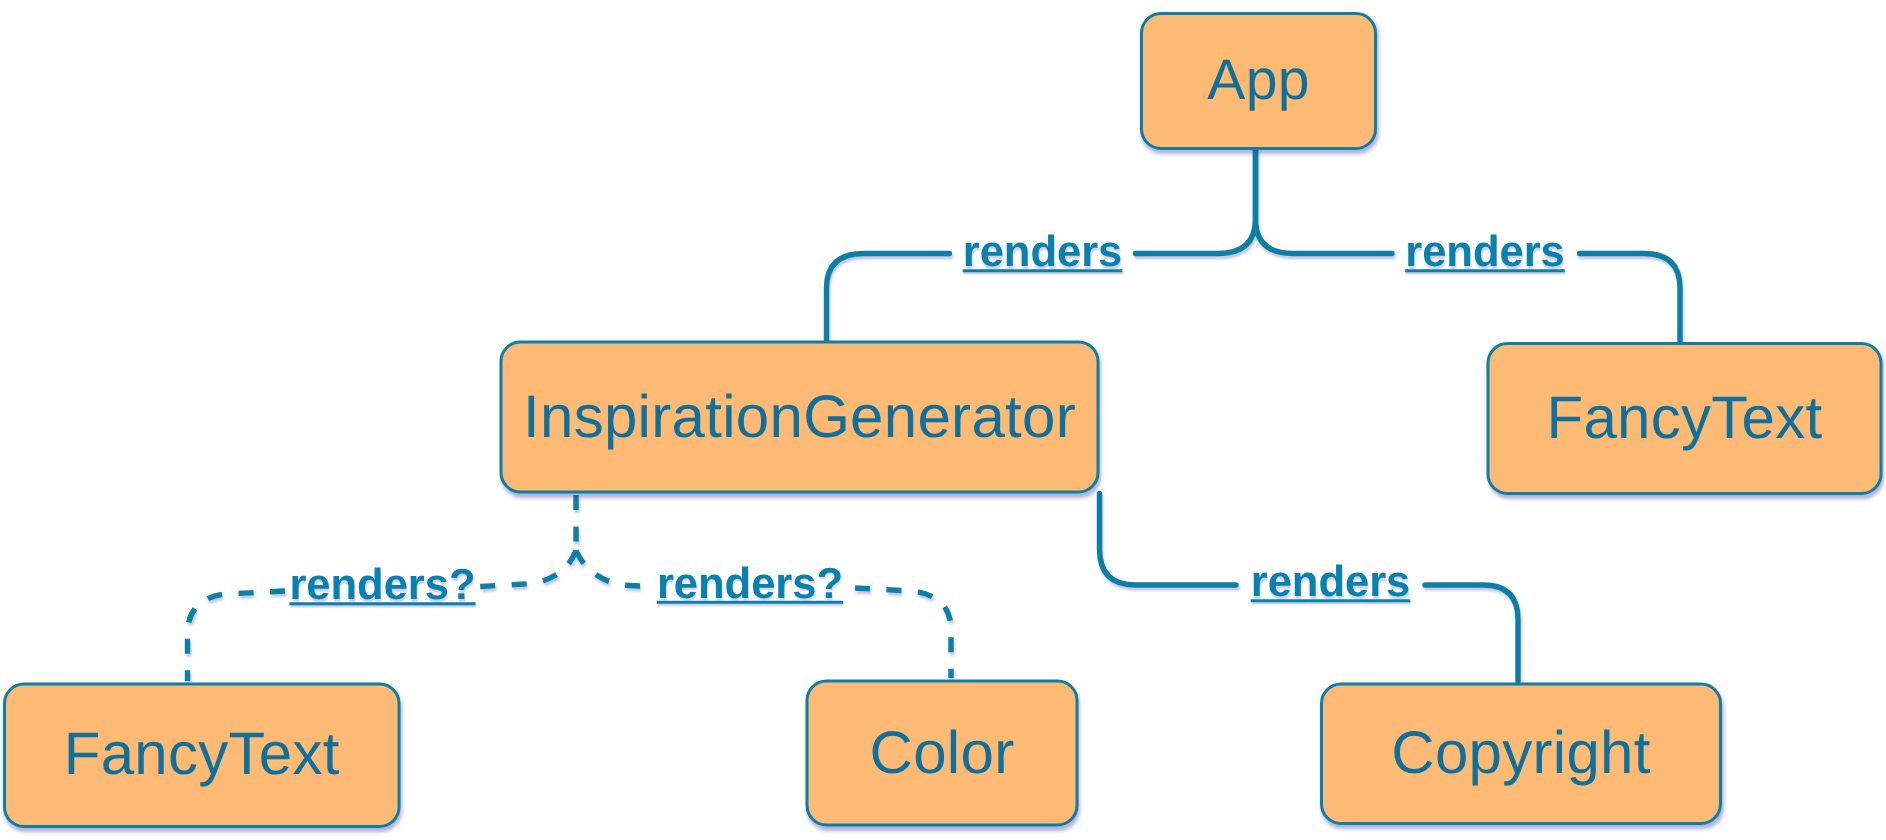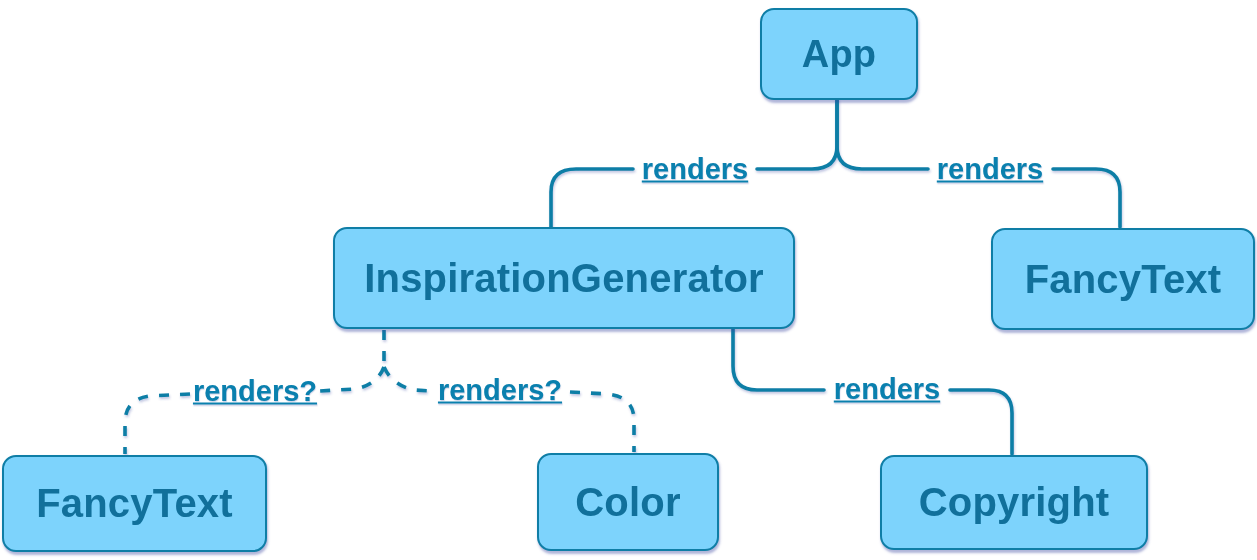--- a/index.html
+++ b/index.html
@@ -28,29 +28,29 @@
     stroke-linecap: round;
     stroke-linejoin: round;
   }
   .edge.dashed {
     stroke-dasharray: 10 11;
     stroke-linecap: butt;
   }
   .node {
     position: absolute;
     box-sizing: border-box;
-    background: #7dd3fc;
+    background: #fdba74;
     border: 2.6px solid #0f7ea6;
     border-radius: 14px;
     box-shadow: 1px 2.5px 2.5px rgba(58, 70, 160, 0.40);
     display: flex;
     align-items: center;
     justify-content: center;
     color: #11709b;
-    font-weight: 700;
+    font-weight: 400;
     letter-spacing: 0.2px;
   }
   .node-label { white-space: nowrap; }
   .edge-label {
     position: absolute;
     transform: translate(-50%, -50%);
     color: #0a80ae;
     font-weight: 700;
     font-size: 29px;
     white-space: nowrap;
@@ -90,21 +90,21 @@
   <div class="edge-label" style="left:695px; top:169px;">renders</div>
   <div class="edge-label" style="left:990px; top:169px;">renders</div>
   <div class="edge-label" style="left:255px; top:391px;">renders?</div>
   <div class="edge-label" style="left:500px; top:390px;">renders?</div>
   <div class="edge-label" style="left:887px; top:389px;">renders</div>
 
   <div class="node fs38" style="left:760px; top:8px; width:158px; height:92px;">
     <span class="node-label">App</span>
   </div>
 
-  <div class="node fs40" style="left:333px; top:227px; width:462px; height:102px;">
+  <div class="node fs40" style="left:333px; top:227px; width:400px; height:102px;">
     <span class="node-label">InspirationGenerator</span>
   </div>
 
   <div class="node fs40" style="left:991px; top:228px; width:264px; height:102px;">
     <span class="node-label">FancyText</span>
   </div>
 
   <div class="node fs40" style="left:2px; top:455px; width:265px; height:97px;">
     <span class="node-label">FancyText</span>
   </div>

